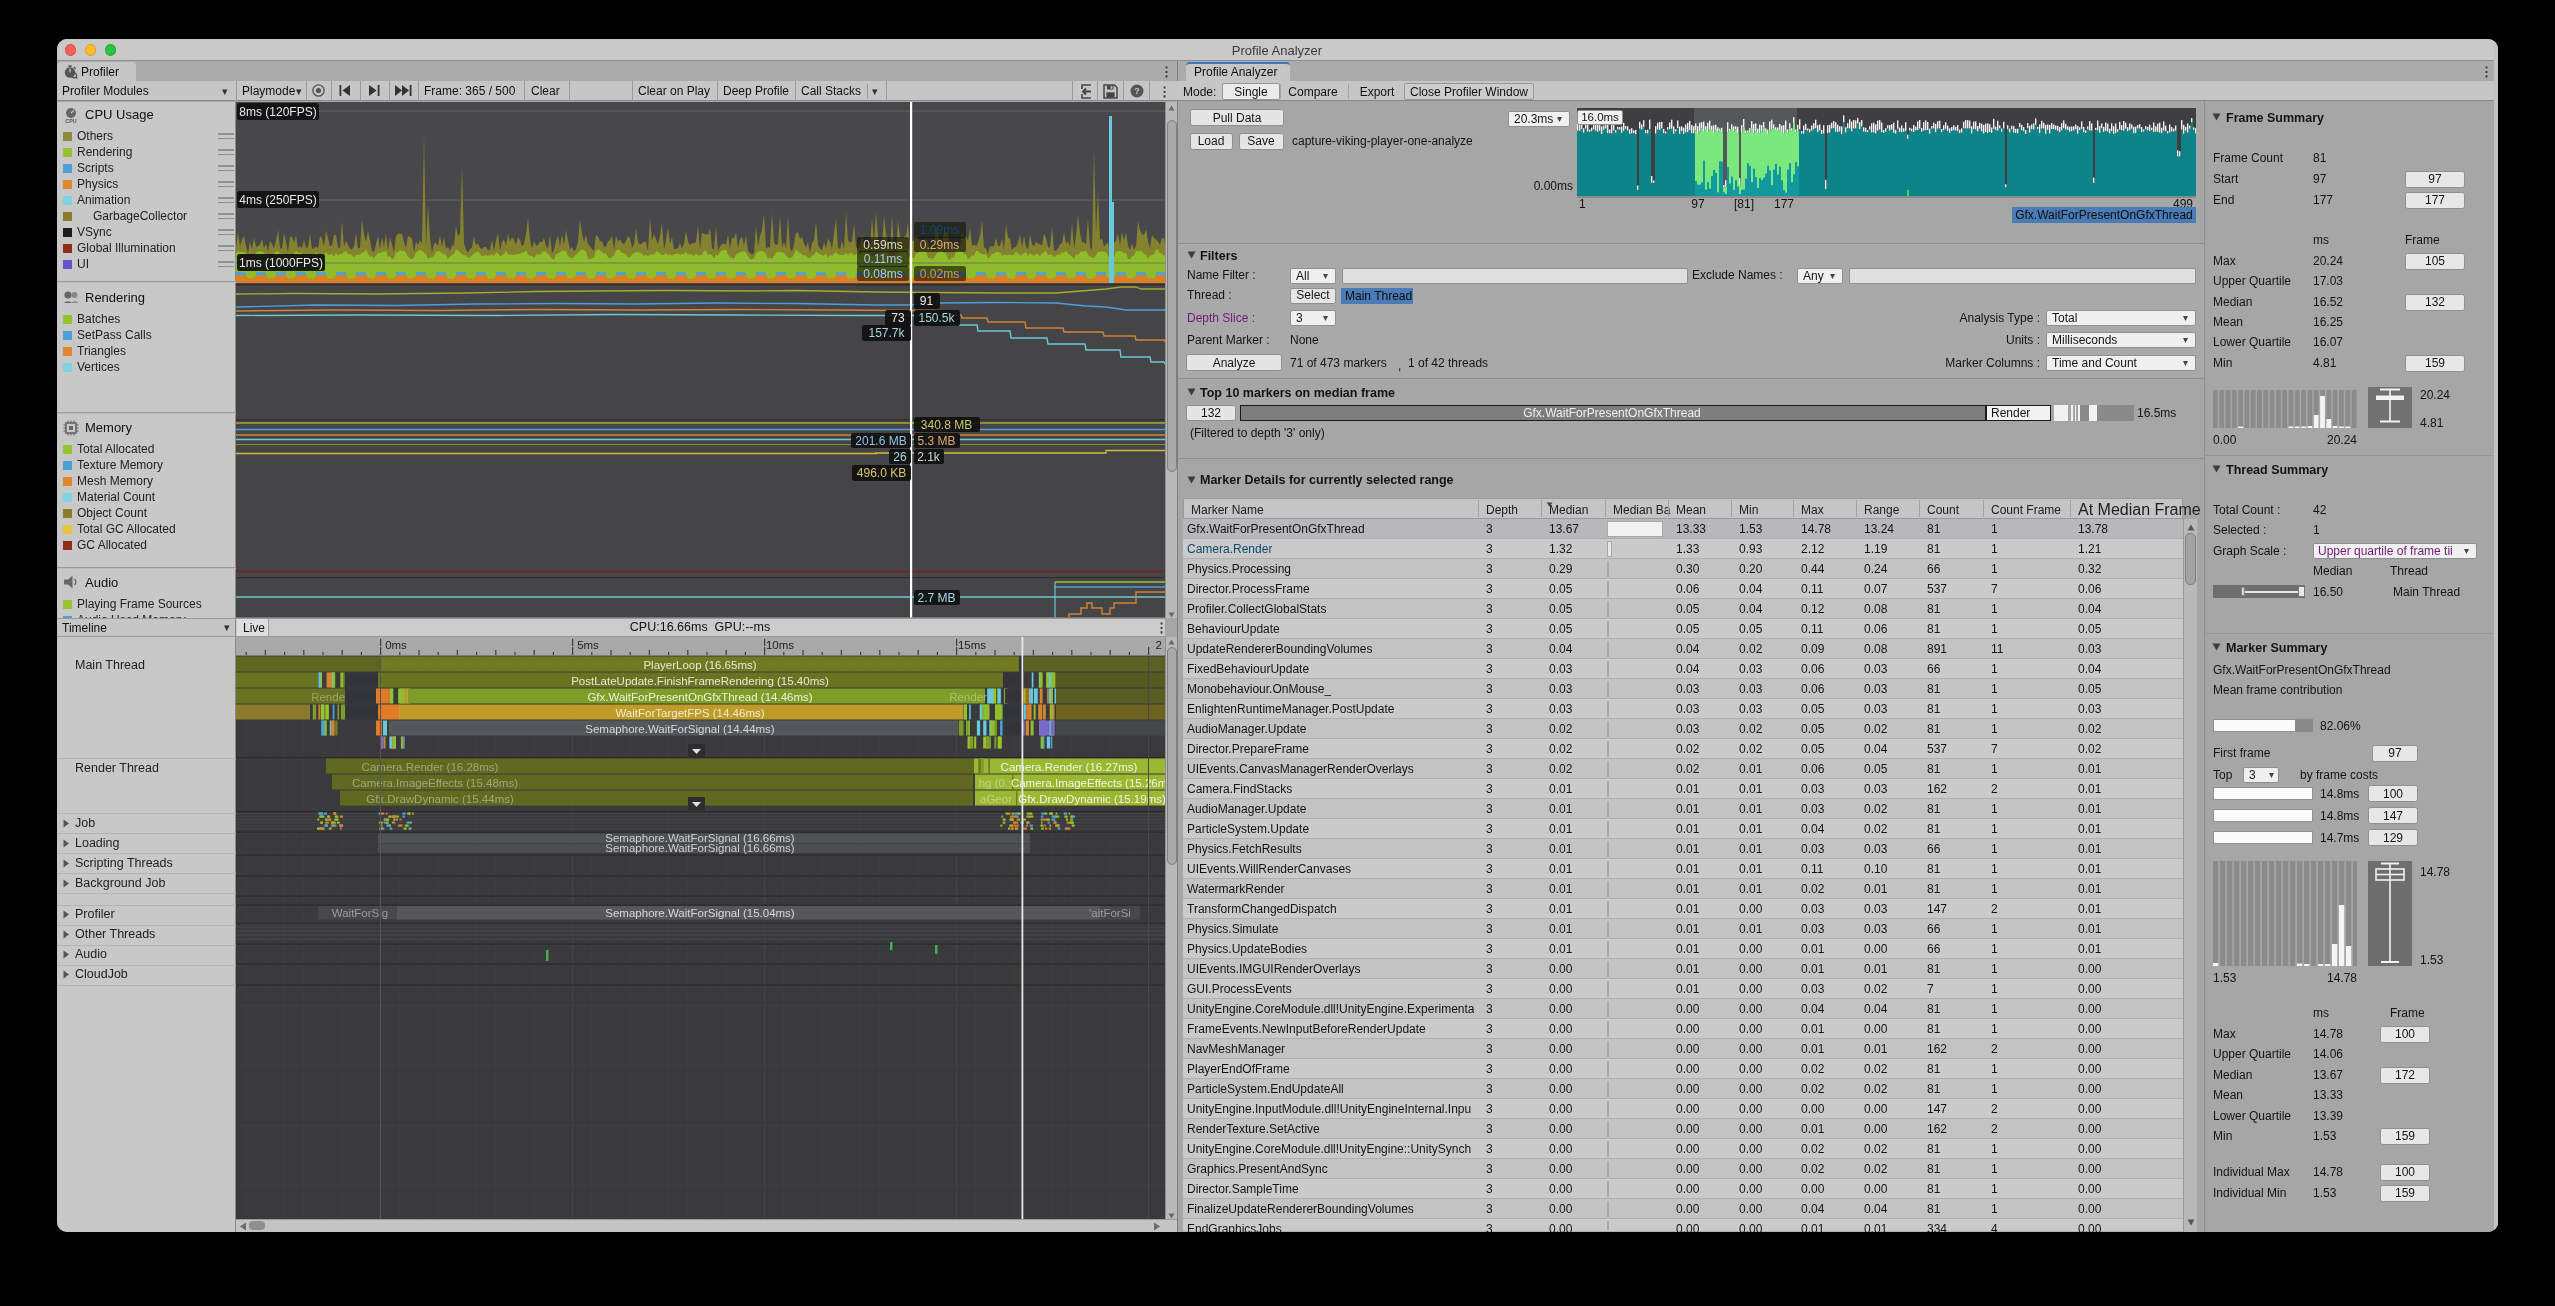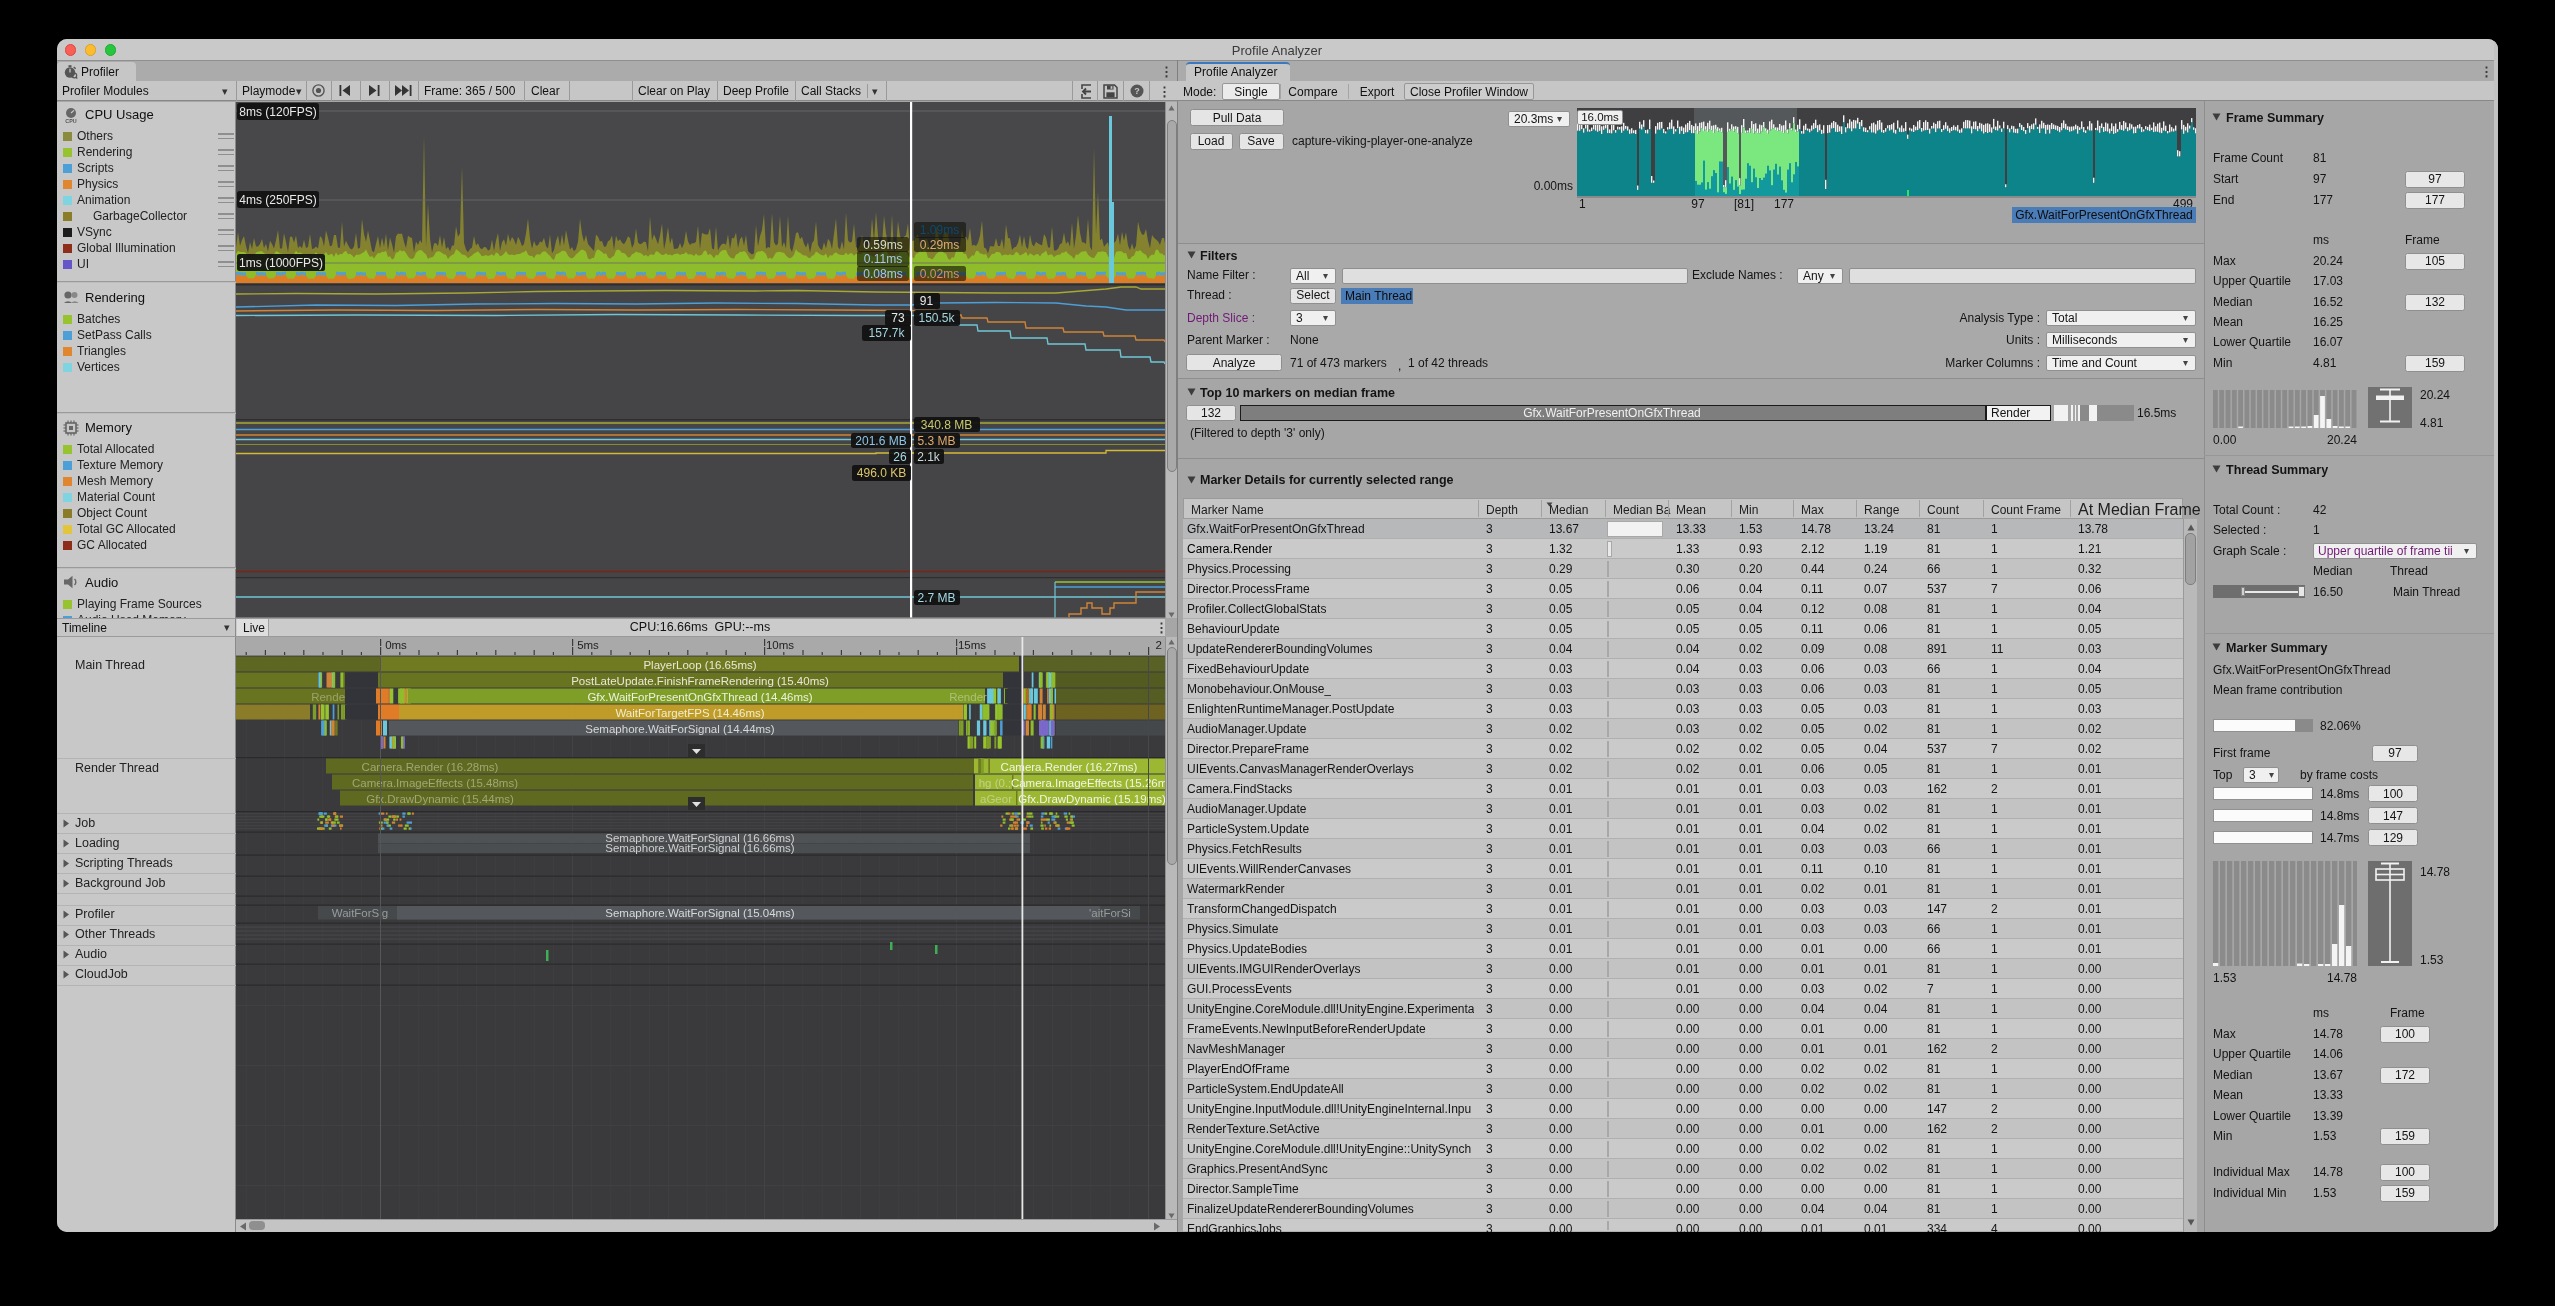--- a/index.html
+++ b/index.html
@@ -1928,21 +1928,21 @@
     <div class="a txt" style="left:1492px;top:481.0px;font-size:12px;color:#141414;font-weight:normal;line-height:18px;">13.67</div>
     <div class="a" style="left:1550px;top:481.5px;width:56.120000000000005px;height:16px;background:#f2f2f2;border:1px solid #a8a8a8"></div>
     <div class="a txt" style="left:1619px;top:481.0px;font-size:12px;color:#141414;font-weight:normal;line-height:18px;">13.33</div>
     <div class="a txt" style="left:1682px;top:481.0px;font-size:12px;color:#141414;font-weight:normal;line-height:18px;">1.53</div>
     <div class="a txt" style="left:1744px;top:481.0px;font-size:12px;color:#141414;font-weight:normal;line-height:18px;">14.78</div>
     <div class="a txt" style="left:1807px;top:481.0px;font-size:12px;color:#141414;font-weight:normal;line-height:18px;">13.24</div>
     <div class="a txt" style="left:1870px;top:481.0px;font-size:12px;color:#141414;font-weight:normal;line-height:18px;">81</div>
     <div class="a txt" style="left:1934px;top:481.0px;font-size:12px;color:#141414;font-weight:normal;line-height:18px;">1</div>
     <div class="a txt" style="left:2021px;top:481.0px;font-size:12px;color:#141414;font-weight:normal;line-height:18px;">13.78</div>
     <div class="a" style="left:1126px;top:500px;width:1000px;height:20px;background:#cacaca;border-bottom:1px solid #b0b0b0;overflow:hidden"></div>
-    <div class="a txt" style="left:1130px;top:501.0px;font-size:12px;color:#000000;font-weight:normal;line-height:18px;max-width:292px;overflow:hidden">Camera.Render</div>
+    <div class="a txt" style="left:1130px;top:501.0px;font-size:12px;color:#0c4a6e;font-weight:normal;line-height:18px;max-width:292px;overflow:hidden">Camera.Render</div>
     <div class="a txt" style="left:1429px;top:501.0px;font-size:12px;color:#141414;font-weight:normal;line-height:18px;">3</div>
     <div class="a txt" style="left:1492px;top:501.0px;font-size:12px;color:#141414;font-weight:normal;line-height:18px;">1.32</div>
     <div class="a" style="left:1550px;top:501.5px;width:5.49px;height:16px;background:#eaeaea;border:1px solid #a8a8a8"></div>
     <div class="a txt" style="left:1619px;top:501.0px;font-size:12px;color:#141414;font-weight:normal;line-height:18px;">1.33</div>
     <div class="a txt" style="left:1682px;top:501.0px;font-size:12px;color:#141414;font-weight:normal;line-height:18px;">0.93</div>
     <div class="a txt" style="left:1744px;top:501.0px;font-size:12px;color:#141414;font-weight:normal;line-height:18px;">2.12</div>
     <div class="a txt" style="left:1807px;top:501.0px;font-size:12px;color:#141414;font-weight:normal;line-height:18px;">1.19</div>
     <div class="a txt" style="left:1870px;top:501.0px;font-size:12px;color:#141414;font-weight:normal;line-height:18px;">81</div>
     <div class="a txt" style="left:1934px;top:501.0px;font-size:12px;color:#141414;font-weight:normal;line-height:18px;">1</div>
     <div class="a txt" style="left:2021px;top:501.0px;font-size:12px;color:#141414;font-weight:normal;line-height:18px;">1.21</div>

